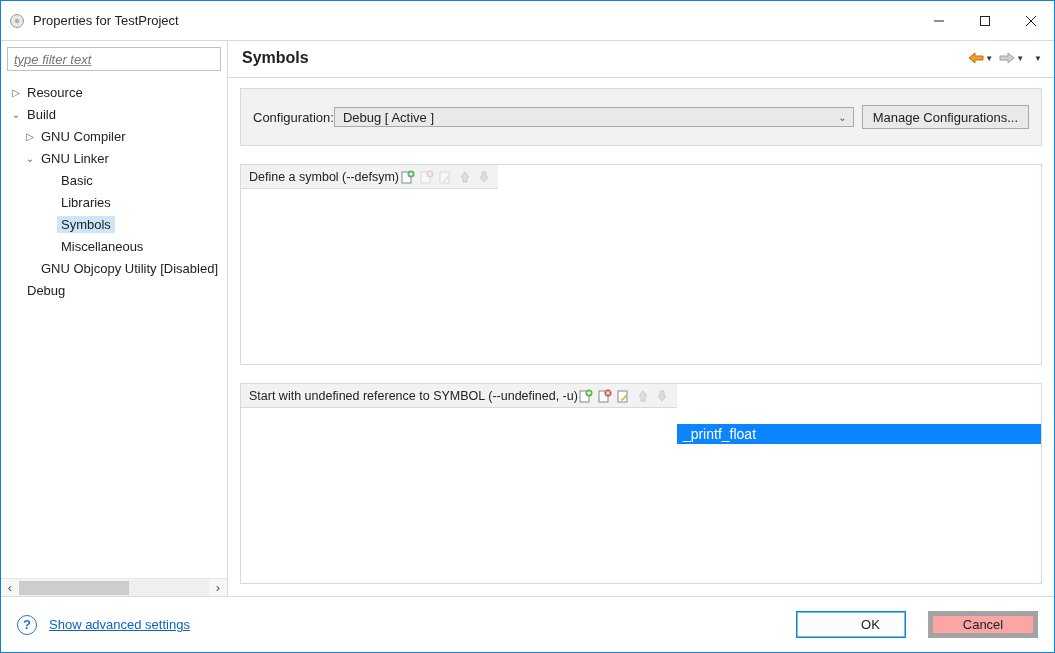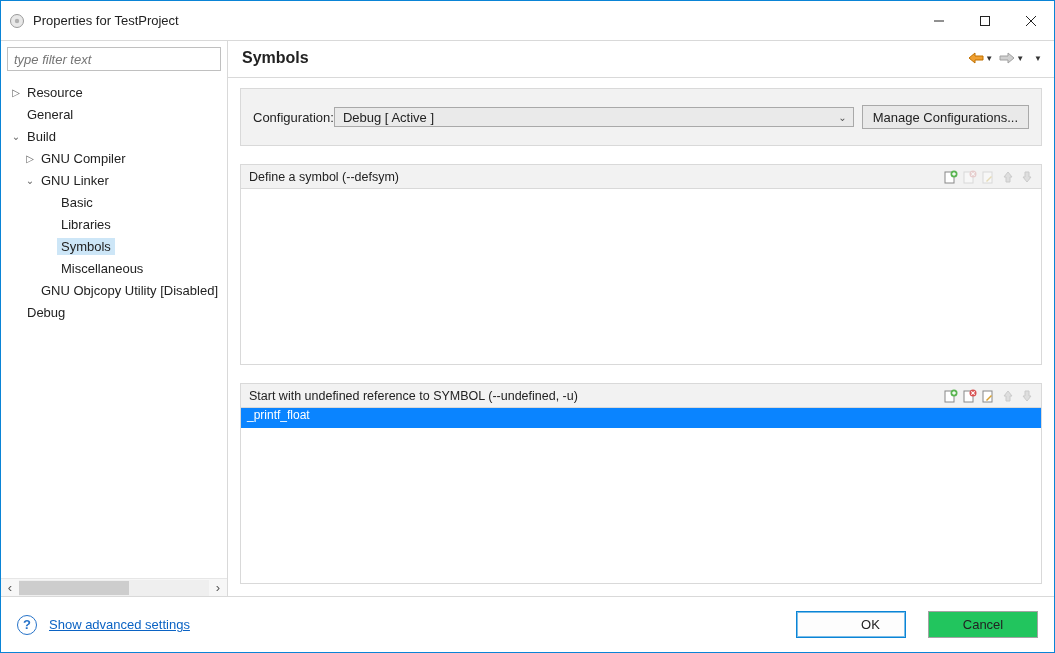--- a/index.html
+++ b/index.html
@@ -51,20 +51,21 @@
   }
   .filter-input {
     width: 100%;
     height: 24px;
     border: 1px solid #c0c0c0;
     padding: 2px 6px;
     font-style: italic;
     color: #888;
     font-size: 13px;
     background: #fff;
+    text-decoration: underline;
   }
   .tree {
     flex:1;
     overflow: hidden;
     padding: 4px 0 0 0;
     white-space: nowrap;
   }
   .tree-row {
     height: 22px;
     display: flex;
@@ -142,21 +143,20 @@
   .manage-btn {
     height:24px;
     border:1px solid #a9a9a9;
     background:#e9e9e9;
     padding: 0 10px;
     display:flex; align-items:center;margin-left:8px;
   }
   .list-section {
     border:1px solid #d9d9d9;
     display:flex;
-    flex-direction:column;
   }
   .list-section.grow { flex:1; min-height:160px;}
   .list-header {
     background:#f2f2f2;
     border-bottom:1px solid #d9d9d9;
     height:24px;
     display:flex;
     align-items:center;
     padding:0 6px 0 8px;
   }
@@ -165,23 +165,24 @@
   .tb-btn { width:17px; height:17px; display:flex; align-items:center; justify-content:center;}
   .tb-btn.disabled { opacity:0.45;}
   .list-body {
     flex:1;
     background:#fff;
     overflow:auto;
   }
   .list-item {
     height:20px;
     display:flex;
-    align-items:flex-start;
+    align-items:center;
     padding:0 6px;
-    font-size:12px;
+    font-size:14px;
+    margin-top:40px;
   }
   .list-item.selected {
     background:#0a84ff;
     color:#fff;
   }
   
   .footer {
     border-top:1px solid #d9d9d9;
     height:56px;
     display:flex;
@@ -191,22 +192,22 @@
   }
   .help-icon {
     width:20px; height:20px; border:1.5px solid #2673c9; border-radius:50%;
     color:#2673c9; display:flex; align-items:center; justify-content:center;
     font-size:13px; font-weight:600;
   }
   .adv-link { color:#0b63c4; text-decoration:underline; }
   .footer-spacer { flex:1;}
   .dlg-btn {
     width:110px; height:27px;
-    border:1px solid #a3a3a3;
-    background:#22c55e;
+    border:5px solid #a3a3a3;
+    background:#fca5a5;
     display:flex; align-items:center; justify-content:center;
     margin-left:10px;
   }
   .dlg-btn.default {
     border:1px solid #0a84d6;
     box-shadow: inset 0 0 0 1px #7abde8;
     background:#fdfdfd;
     padding-left:39px;
   }
 </style>
@@ -244,23 +245,20 @@
 
   <div class="sidebar">
     <div class="filter-wrap">
       <input class="filter-input" placeholder="type filter text" style="">
     </div>
     <div class="tree">
       <div class="tree-row">
         <span class="tree-twist">▷</span>
         <span class="tree-label">Resource</span>
       </div>
-      <div class="tree-row" style="padding-left:22px">
-        <span class="tree-label">General</span>
-      </div>
       <div class="tree-row">
         <span class="tree-twist">⌄</span>
         <span class="tree-label">Build</span>
       </div>
       <div class="tree-row" style="padding-left:22px">
         <span class="tree-twist">▷</span>
         <span class="tree-label">GNU Compiler</span>
       </div>
       <div class="tree-row" style="padding-left:22px">
         <span class="tree-twist">⌄</span>

